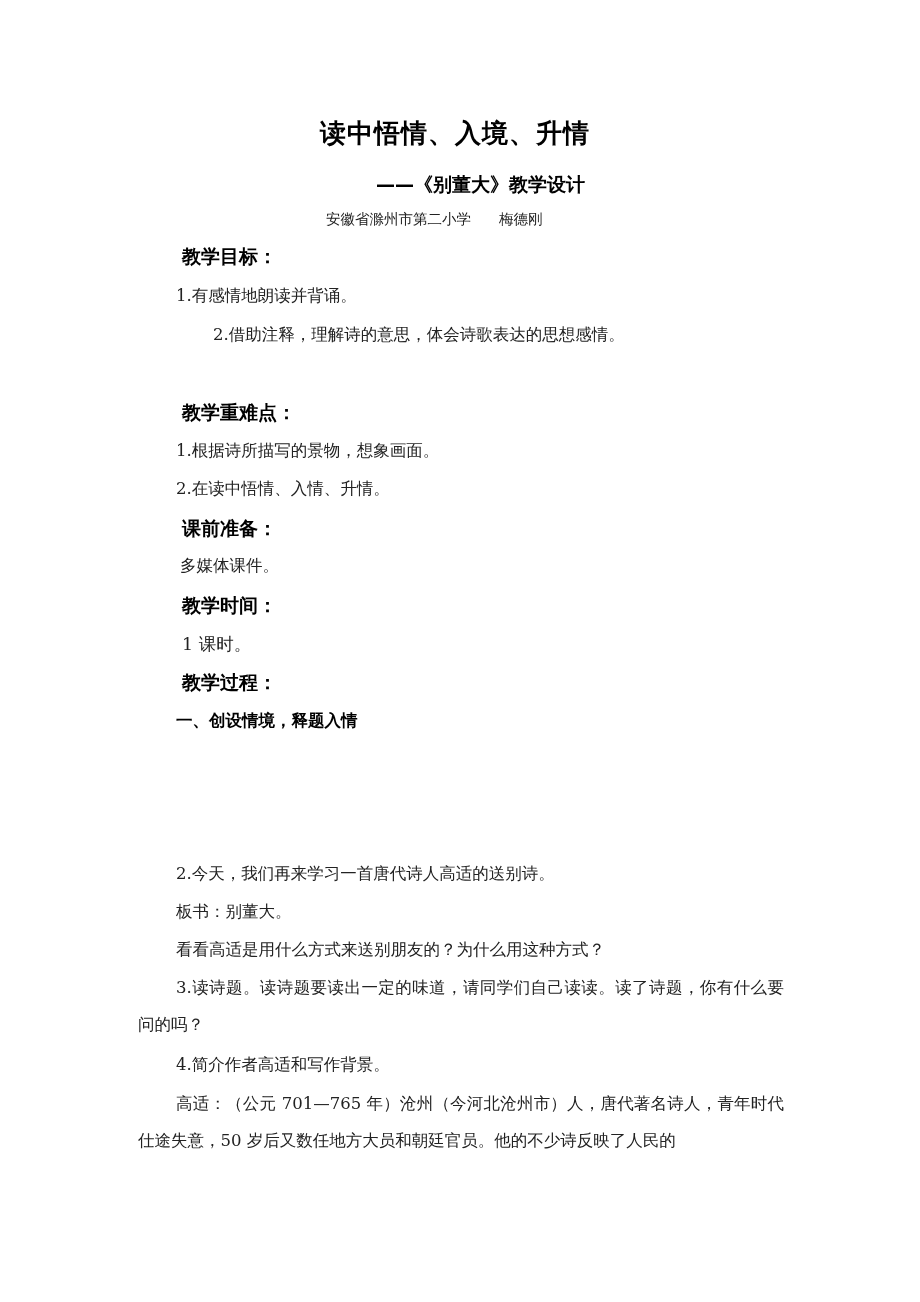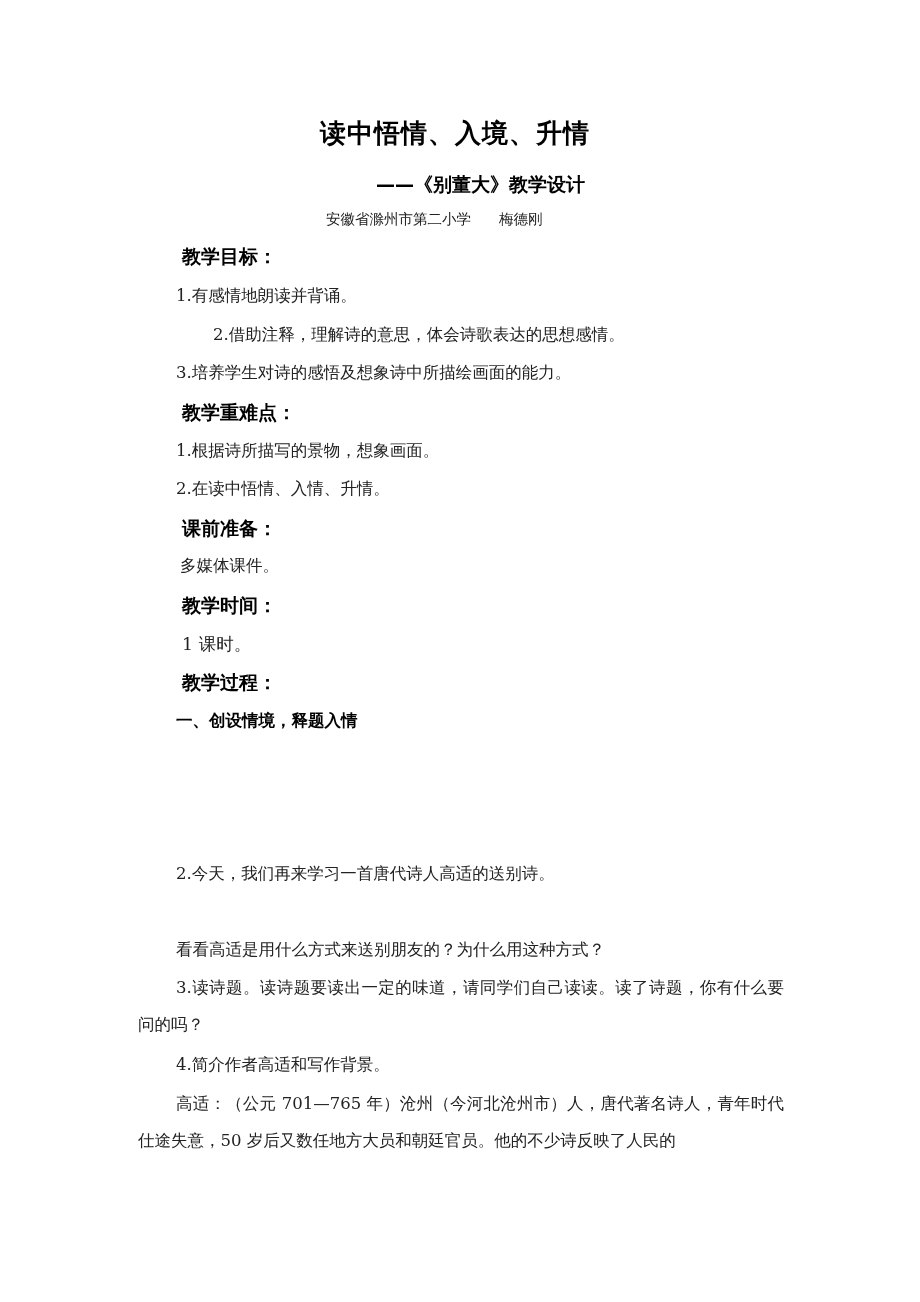--- a/index.html
+++ b/index.html
@@ -28,34 +28,34 @@
 
   <div class="abs title">读中悟情、入境、升情</div>
   <div class="abs subtitle">——《别董大》教学设计</div>
   <div class="abs author">
     <span>安徽省滁州市第二小学</span><span class="gap"></span><span>梅德刚</span>
   </div>
 
   <div class="abs h" style="top:244px;">教学目标：</div>
   <div class="abs p" style="left:176px; top:285px;text-align:right;">1.有感情地朗读并背诵。</div>
   <div class="abs p" style="left:176px; top:324px;margin-left:37px;">2.借助注释，理解诗的意思，体会诗歌表达的思想感情。</div>
-  <div class="abs p" style="left:176px; top:362px;">3.培养学生对诗的感悟及想象诗中所描绘画面的能力。</div>
 
   <div class="abs h" style="top:400px;text-align:right;">教学重难点：</div>
   <div class="abs p" style="left:176px; top:440px;">1.根据诗所描写的景物，想象画面。</div>
   <div class="abs p" style="left:176px; top:478px;">2.在读中悟情、入情、升情。</div>
 
   <div class="abs h" style="top:516px;">课前准备：</div>
   <div class="abs p" style="left:180px; top:555px;">多媒体课件。</div>
 
   <div class="abs h" style="top:593px;">教学时间：</div>
   <div class="abs p" style="left:182px; top:632px; font-size:17.5px;">1 课时。</div>
 
   <div class="abs h" style="top:670px;">教学过程：</div>
   <div class="abs sub-h" style="top:710px;">一、创设情境，释题入情</div>
 
   <div class="para" style="top:855px;">2.今天，我们再来学习一首唐代诗人高适的送别诗。</div>
+  <div class="para" style="top:893px;">板书：别董大。</div>
   <div class="para" style="top:931px;">看看高适是用什么方式来送别朋友的？为什么用这种方式？</div>
   <div class="para" style="top:969px;">3.读诗题。读诗题要读出一定的味道，请同学们自己读读。读了诗题，你有什么要问的吗？</div>
   <div class="para" style="top:1046px;">4.简介作者高适和写作背景。</div>
   <div class="para" style="top:1085px;">高适：（公元 701—765 年）沧州（今河北沧州市）人，唐代著名诗人，青年时代仕途失意，50 岁后又数任地方大员和朝廷官员。他的不少诗反映了人民的</div>
 
 </div>
 
 </body></html>

